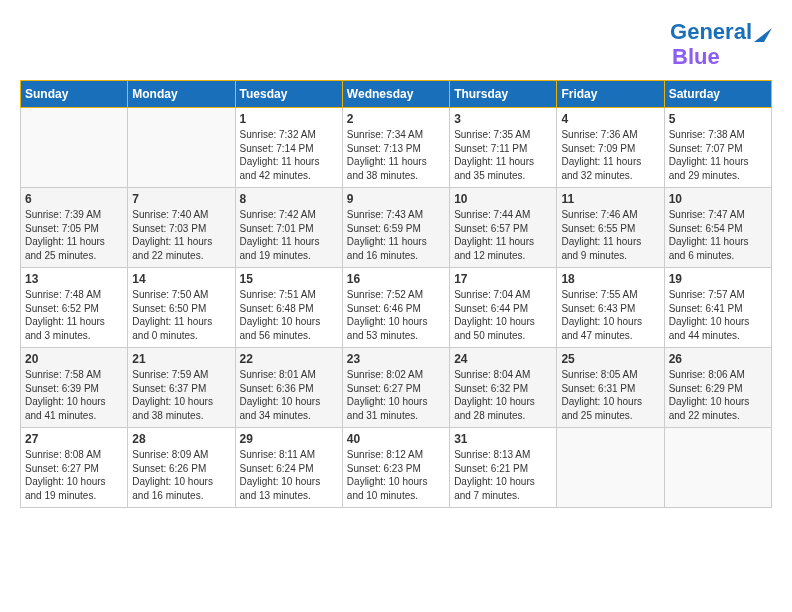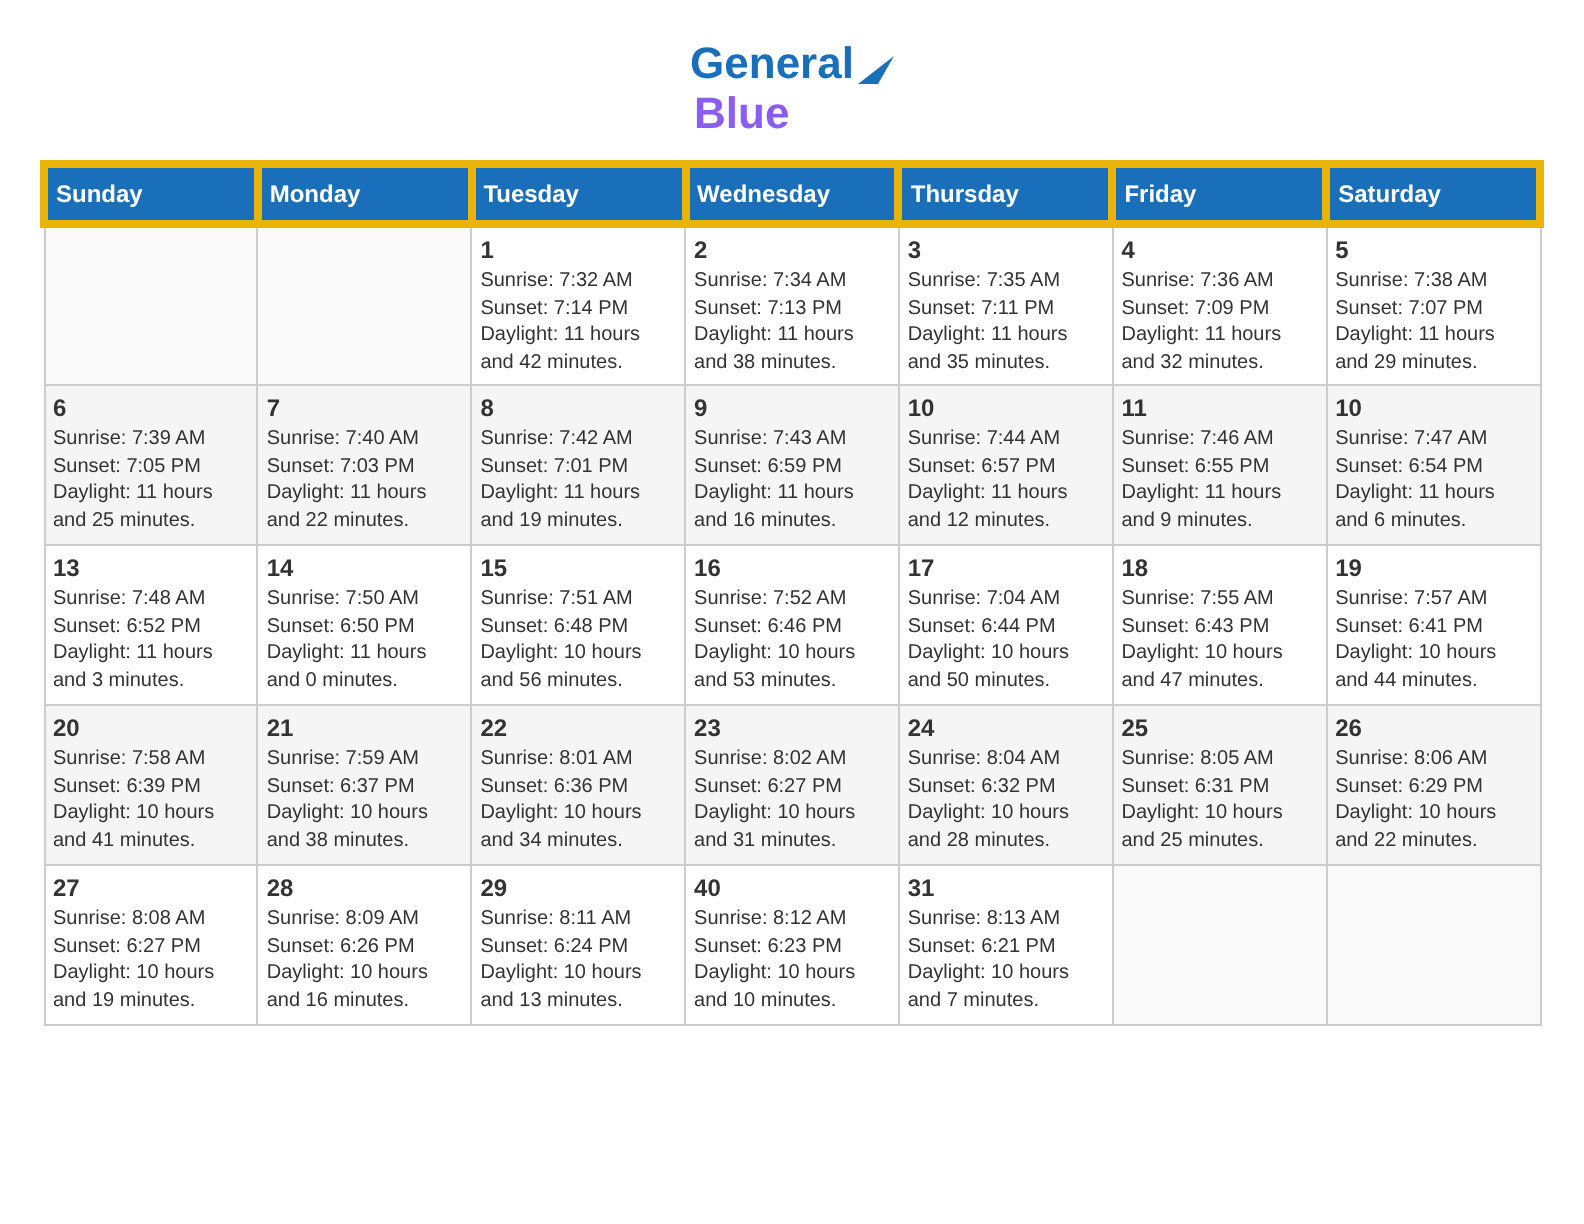--- a/index.html
+++ b/index.html
@@ -5,21 +5,21 @@
     * { box-sizing: border-box; margin: 0; padding: 0; }
     body {
       font-family: Arial, sans-serif;
       background: #fff;
       width: 792px;
       min-height: 612px;
       padding: 20px;
     }
     .header {
       display: flex;
-      justify-content: center;
+      justify-content: flex-end;
       align-items: flex-start;
       margin-bottom: 10px;
     }
     .logo {
       display: flex;
       align-items: center;
     }
     .logo-text {
       font-size: 22px;
       font-weight: bold;
@@ -47,21 +47,21 @@
       border-collapse: collapse;
       font-size: 11px;
     }
     thead th {
       background-color: #1a6fba;
       color: #fff;
       padding: 6px 4px;
       text-align: left;
       font-size: 12px;
       font-weight: bold;
-      border: 4px solid #eab308;
+      border: 1px solid #eab308;
     }
     tbody td {
       border: 1px solid #ccc;
       padding: 4px 4px;
       vertical-align: top;
       width: 14.28%;
       height: 80px;
       color: #333;
       background: #fff;
     }

